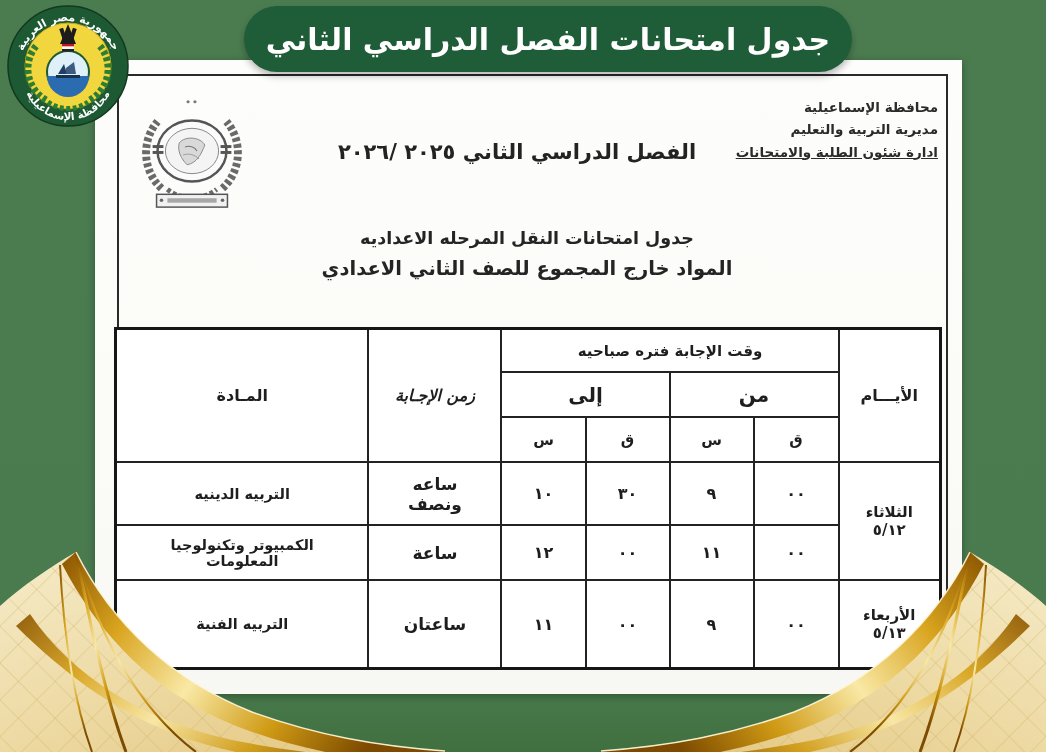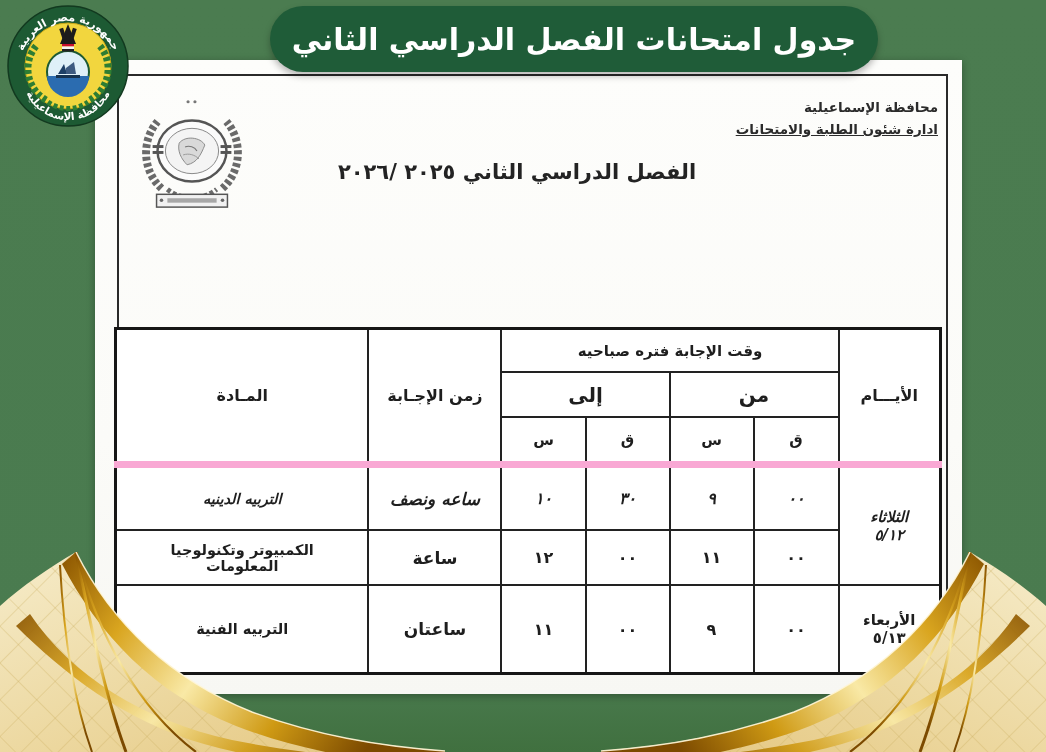--- a/index.html
+++ b/index.html
@@ -3,21 +3,21 @@
 <meta charset="utf-8">
 <style>
   html,body{margin:0;padding:0;}
   body{
     width:1046px;height:752px;position:relative;overflow:hidden;
     background:linear-gradient(180deg,#4b7c50 0%,#4a7b4f 90%,#40703f 100%);
     font-family:"DejaVu Sans",sans-serif;
   }
   
   .banner{
-    position:absolute;left:270px;top:6px;width:608px;height:66px;
+    position:absolute;left:244px;top:6px;width:608px;height:66px;
     background:#1f5c38;border-radius:36px;
     display:flex;align-items:center;justify-content:center;
     box-shadow:0 4px 7px rgba(0,0,0,.28);z-index:6;
   }
   .banner span{color:#ffffff;font-size:30px;font-weight:bold;letter-spacing:.5px;}
   
   .gov-logo{position:absolute;left:6px;top:4px;width:124px;height:124px;z-index:7;}
   
   .paper{
     position:absolute;left:95px;top:60px;width:867px;height:634px;
@@ -27,21 +27,21 @@
   .page-frame{
     position:absolute;left:22px;top:14px;right:14px;bottom:0;
     border:2px solid #2a2a2a;border-bottom:none;pointer-events:none;
   }
   .letterhead{
     position:absolute;top:36px;right:24px;text-align:right;
     font-size:13.5px;font-weight:bold;color:#2b2b2b;line-height:1.65;
   }
   .letterhead .u{text-decoration:underline;}
   .semester{
-    position:absolute;top:100px;right:210px;width:470px;text-align:center;
+    position:absolute;top:80px;right:210px;width:470px;text-align:center;
     font-size:21px;font-weight:bold;color:#232323;
   }
   .ministry-logo{position:absolute;top:26px;left:33px;width:128px;height:128px;}
   .doc-title{
     position:absolute;top:168px;right:130px;width:610px;text-align:center;color:#242424;
   }
   .doc-title .t1{font-size:17.5px;font-weight:bold;margin-bottom:9px;}
   .doc-title .t2{font-size:19.5px;font-weight:bold;}
   
   table.sched{
@@ -51,44 +51,45 @@
   }
   table.sched td,table.sched th{
     border:2px solid #222;text-align:center;vertical-align:middle;
     font-weight:bold;padding:0 16px;
   }
   th.h-span{font-size:15px;height:41px;}
   th.h-fromto{font-size:20px;height:43px;}
   th.h-sq{font-size:15px;height:43px;}
   th.h-days,th.h-dur,th.h-subj{font-size:16px;}
   th.h-days{border-left:3px double #222;}
-  th.h-dur{border-left:3px double #222;border-right:3px double #222;}
+  th.h-dur{border-left:3px double #222;border-right:3px double #222;font-style:italic;}
   tr.r1 td{height:61px;}
   tr.r2 td{height:53px;}
   tr.r3 td{height:86px;}
   td.c-subj{font-size:14.5px;}
   td.c-dur{font-size:17px;border-left:3px double #222;border-right:3px double #222;}
   td.c-num{font-size:16px;letter-spacing:1px;}
   td.c-day{font-size:15px;border-left:3px double #222;}
   .day-wrap{display:flex;flex-direction:column;justify-content:center;height:100%;padding:10px 0;box-sizing:border-box;}
   tr.hdr-top th{border-top:none;}
-  table.sched tr.r1 td{border-top:7px solid #f9a8d4;font-style:italic;}
+  table.sched tr.r1 td{border-top:1px solid #f9a8d4;}
   
   .gold{position:absolute;bottom:0;width:445px;height:200px;z-index:8;pointer-events:none;}
   .gold.left{left:0;}
   .gold.right{right:0;transform:scaleX(-1);}
 </style>
 </head>
 <body>
 
 <div class="paper">
   <div class="page-frame"></div>
 
   <div class="letterhead">
     <div>محافظة الإسماعيلية</div>
+    <div>مديرية التربية والتعليم</div>
     <div class="u">ادارة شئون الطلبة والامتحانات</div>
   </div>
 
   <div class="semester">الفصل الدراسي الثاني ٢٠٢٥ /٢٠٢٦</div>
 
   <svg class="ministry-logo" viewBox="0 0 130 130">
     <g fill="none" stroke="#6a6a6a">
       <path d="M34,104 A46,48 0 0 1 30,36" stroke-width="8" stroke-dasharray="4,2.5"></path>
       <path d="M96,104 A46,48 0 0 0 100,36" stroke-width="8" stroke-dasharray="4,2.5"></path>
       <path d="M40,105 A40,40 0 0 0 90,105" stroke-width="5" stroke-dasharray="4,2.5"></path>
@@ -105,20 +106,24 @@
         <rect x="25" y="66" width="11" height="3"></rect>
       <rect x="94" y="60" width="11" height="3"></rect>
         <rect x="94" y="66" width="11" height="3"></rect>
     </g>
     <rect x="29" y="110" width="72" height="13" fill="#f1f1f1" stroke="#555" stroke-width="1.5"></rect>
     <rect x="40" y="114" width="50" height="4.5" fill="#9a9a9a" opacity="0.85"></rect>
     <circle cx="34" cy="116" r="1.8" fill="#666"></circle>
     <circle cx="96" cy="116" r="1.8" fill="#666"></circle>
   </svg>
 
+  <div class="doc-title">
+    <div class="t1">جدول امتحانات النقل المرحله الاعداديه</div>
+    <div class="t2">المواد خارج المجموع للصف الثاني الاعدادي</div>
+  </div>
 
   <table class="sched" dir="rtl">
     <colgroup>
       <col style="width:102px">
         <col style="width:85px">
         <col style="width:84px">
       <col style="width:84px">
         <col style="width:84px">
         <col style="width:133px">
         <col style="width:253px">

